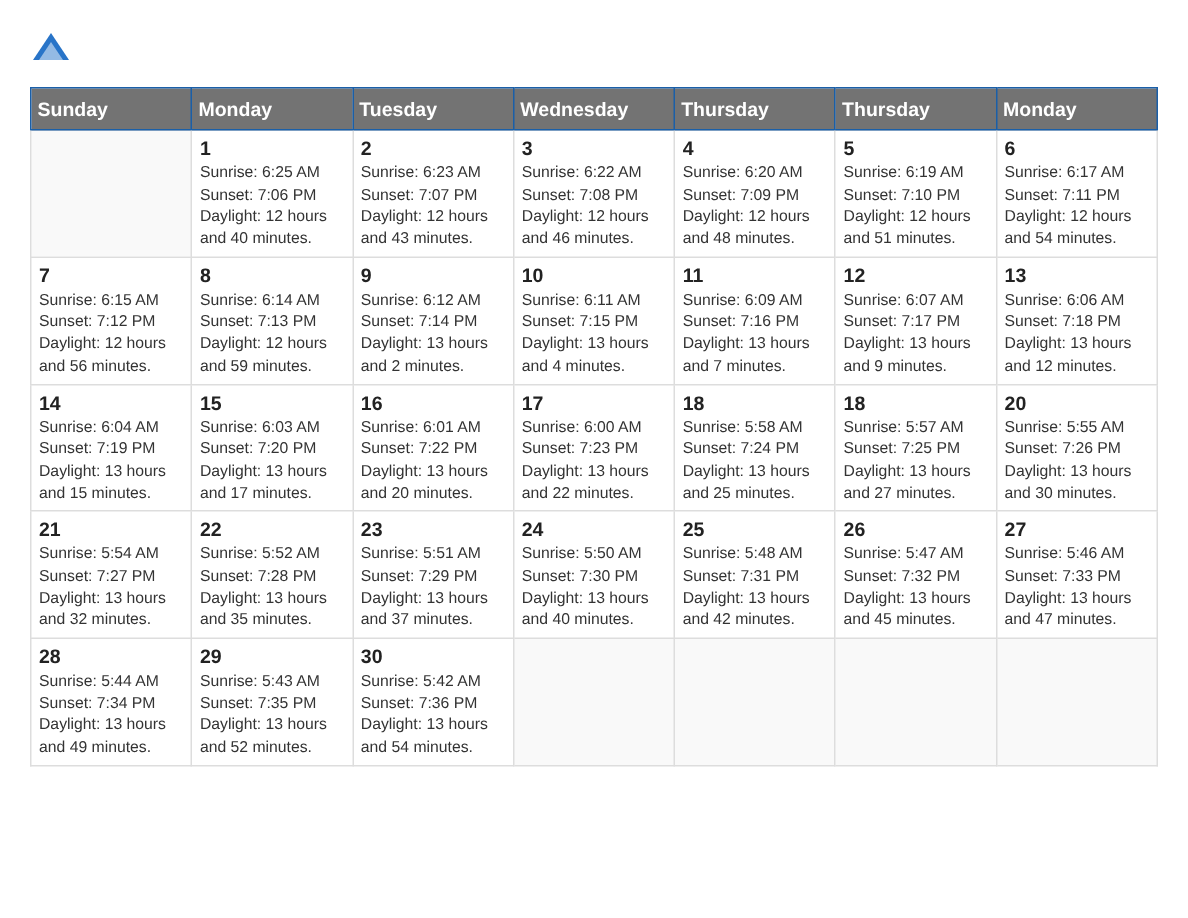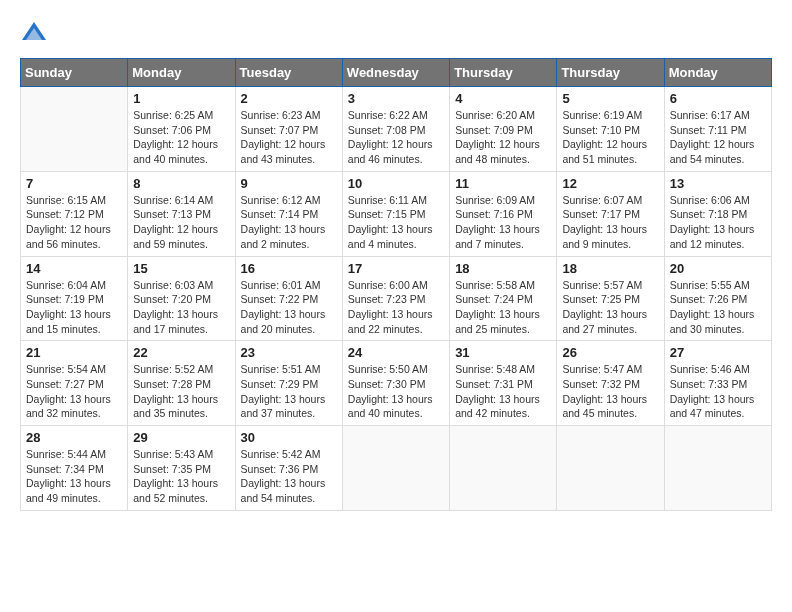--- a/index.html
+++ b/index.html
@@ -223,21 +223,21 @@
         </td>
         <td>
           <span class="day-number">23</span>
           <div class="day-info">Sunrise: 5:51 AM<br>Sunset: 7:29 PM<br>Daylight: 13 hours<br>and 37 minutes.</div>
         </td>
         <td>
           <span class="day-number">24</span>
           <div class="day-info">Sunrise: 5:50 AM<br>Sunset: 7:30 PM<br>Daylight: 13 hours<br>and 40 minutes.</div>
         </td>
         <td>
-          <span class="day-number">31</span>
+          <span class="day-number">25</span>
           <div class="day-info">Sunrise: 5:48 AM<br>Sunset: 7:31 PM<br>Daylight: 13 hours<br>and 42 minutes.</div>
         </td>
         <td>
           <span class="day-number">26</span>
           <div class="day-info">Sunrise: 5:47 AM<br>Sunset: 7:32 PM<br>Daylight: 13 hours<br>and 45 minutes.</div>
         </td>
         <td>
           <span class="day-number">27</span>
           <div class="day-info">Sunrise: 5:46 AM<br>Sunset: 7:33 PM<br>Daylight: 13 hours<br>and 47 minutes.</div>
         </td>

